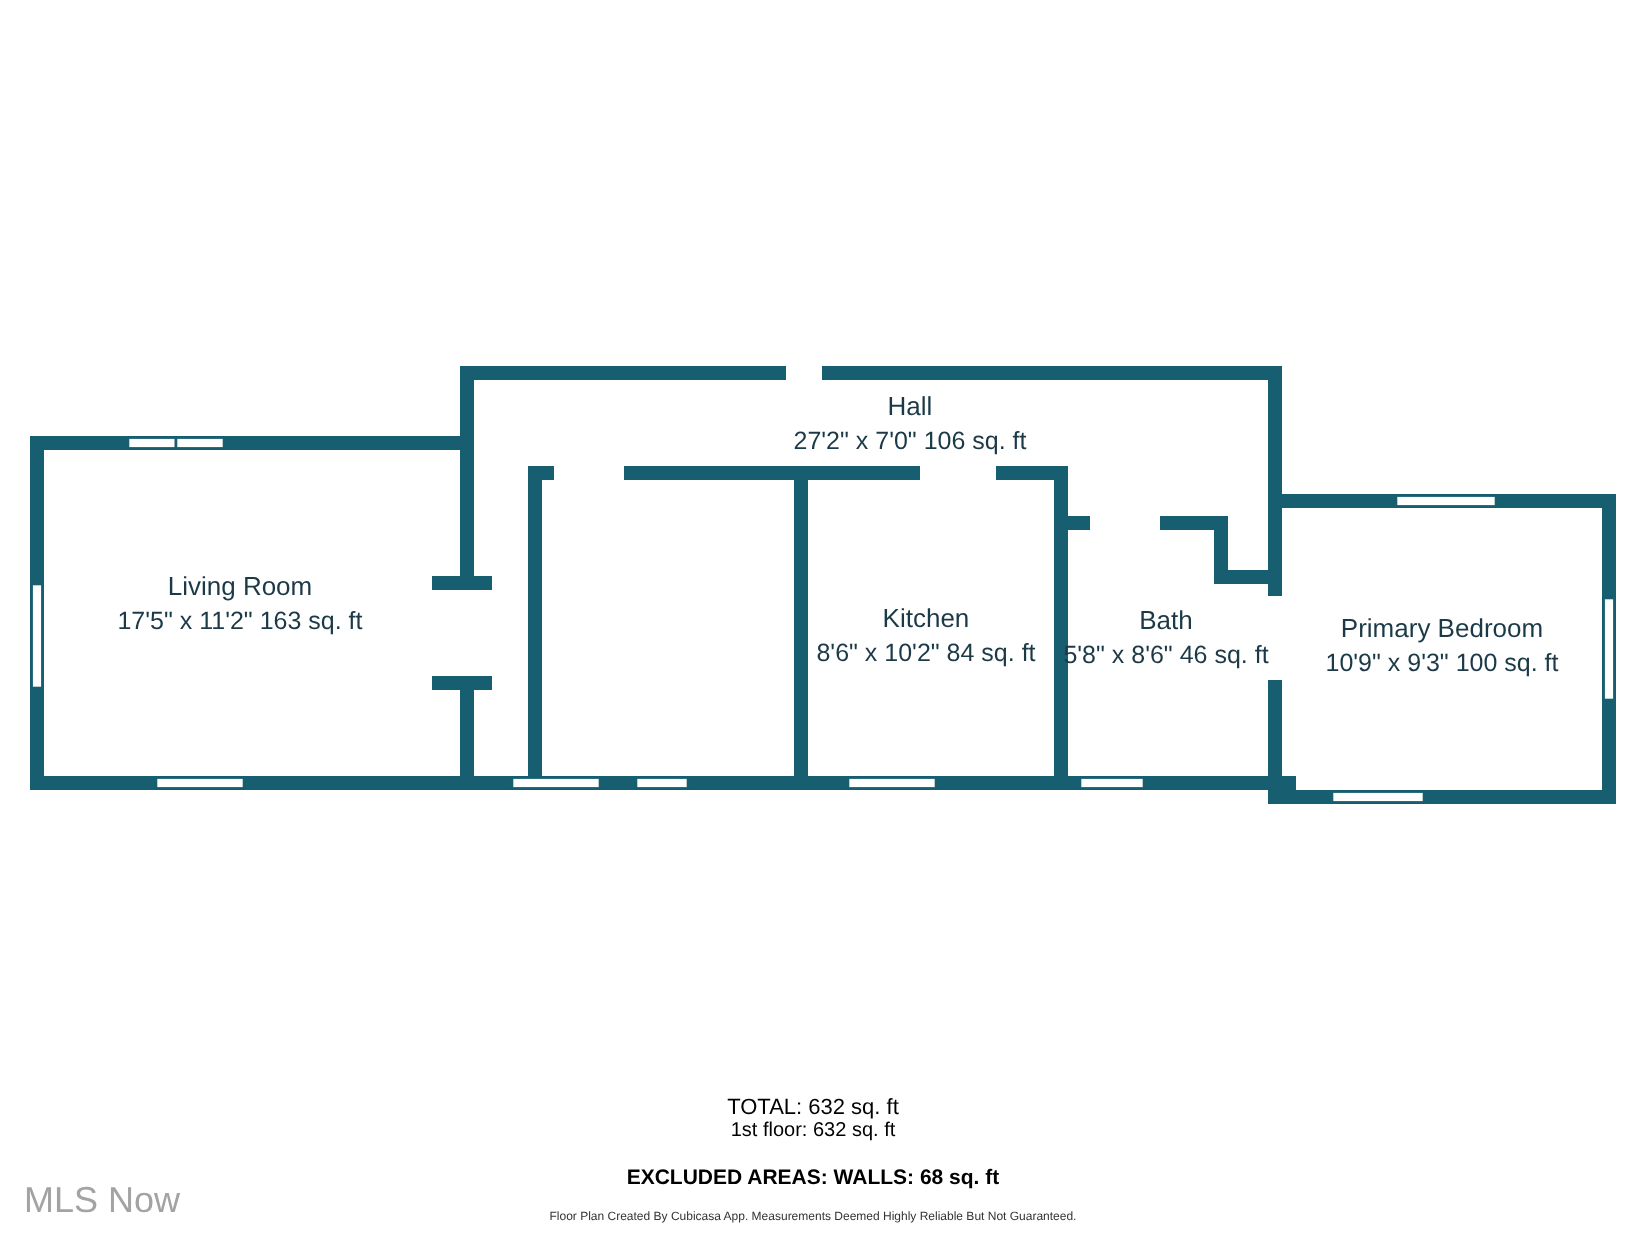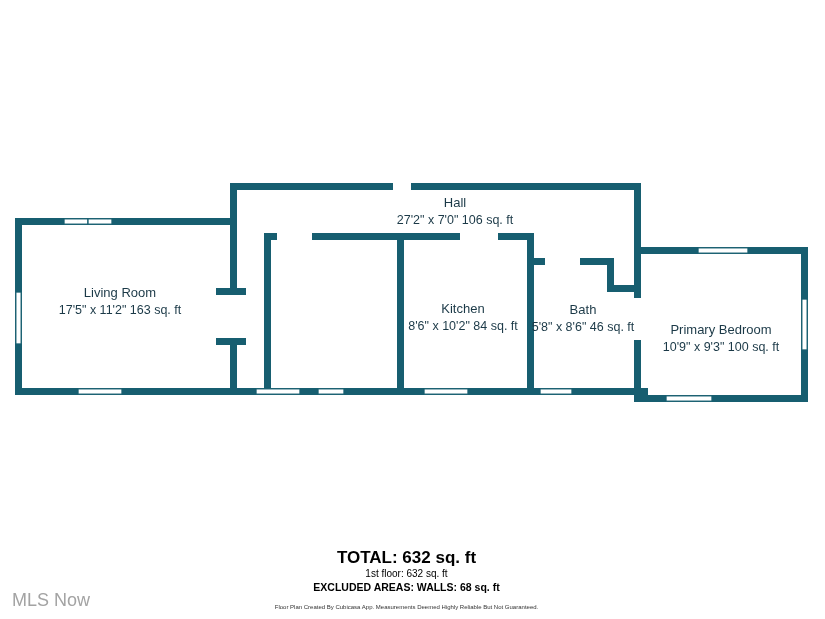--- a/index.html
+++ b/index.html
@@ -28,23 +28,23 @@
     line-height:1.3;
   }
   .room-name{font-size:13px;}
   .room-dims{font-size:12.5px;}
   .footer{
     position:absolute;
     left:0;top:548px;width:100%;
     text-align:center;
     color:var(--footer-text);
   }
-  .footer .total{font-size:17px;font-weight:bold;}
+  .footer .total{font-size:11px;font-weight:normal;}
   .footer .floor{font-size:10px;margin-top:0;}
-  .footer .excluded{font-size:10.5px;font-weight:bold;margin-top:2px;}
+  .footer .excluded{font-size:10.5px;font-weight:bold;margin-top:12px;}
   .footer .disclaimer{font-size:6px;margin-top:11px;color:#333;}
   .watermark{
     position:absolute;
     left:12px;top:590px;
     font-size:18px;
     color:var(--watermark);
   }
 </style>
 </head>
 <body>
@@ -110,21 +110,21 @@
   <div class="room-label" style="left:463px;top:318px;text-align:center;">
     <div class="room-name">Kitchen</div>
     <div class="room-dims">8'6" x 10'2" 84 sq. ft</div>
   </div>
 
   <div class="room-label" style="left:583px;top:319px;">
     <div class="room-name">Bath</div>
     <div class="room-dims">5'8" x 8'6" 46 sq. ft</div>
   </div>
 
-  <div class="room-label" style="left:721px;top:339px;">
+  <div class="room-label" style="left:721px;top:323px;">
     <div class="room-name">Primary Bedroom</div>
     <div class="room-dims">10'9" x 9'3" 100 sq. ft</div>
   </div>
 
   <div class="footer">
     <div class="total">TOTAL: 632 sq. ft</div>
     <div class="floor">1st floor: 632 sq. ft</div>
     <div class="excluded">EXCLUDED AREAS: WALLS: 68 sq. ft</div>
     <div class="disclaimer">Floor Plan Created By Cubicasa App. Measurements Deemed Highly Reliable But Not Guaranteed.</div>
   </div>

